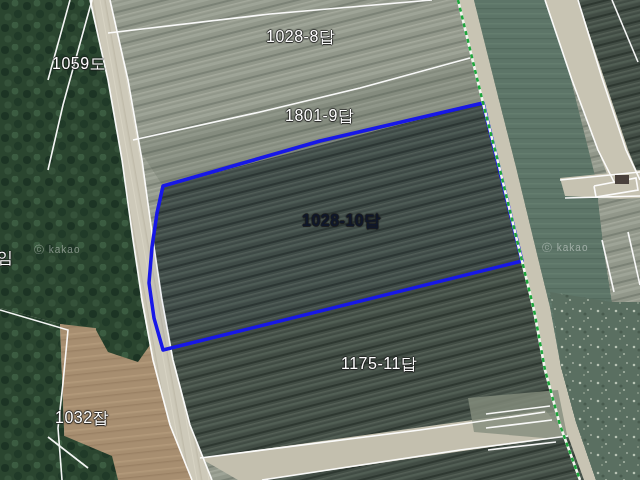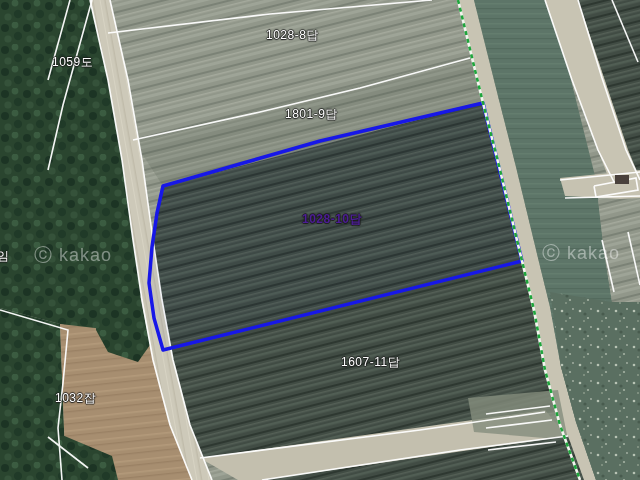--- a/index.html
+++ b/index.html
@@ -2,28 +2,28 @@
 <html><head>
 <meta charset="utf-8">
 <style>
   html,body{margin:0;padding:0;background:#222;}
   .map-stage{
     position:relative;width:640px;height:480px;overflow:hidden;
     font-family:"Liberation Sans", sans-serif;cursor:grab;background:#8f9589;
   }
   .map-stage svg{position:absolute;left:0;top:0;}
   .parcel-label{
-    position:absolute;font-size:12px;color:#ffffff;white-space:nowrap;letter-spacing:.5px;
+    position:absolute;font-size:16px;color:#ffffff;white-space:nowrap;letter-spacing:.5px;
     text-shadow:0 1px 1px rgba(25,25,25,.95),1px 0 1px rgba(25,25,25,.75),
                 -1px 0 1px rgba(25,25,25,.75),0 -1px 1px rgba(25,25,25,.75);
     pointer-events:none;
   }
-  .parcel-label.selected{color:#4c1d95;font-weight:bold;}
+  .parcel-label.selected{color:#0f172a;font-weight:bold;}
   .watermark{
-    position:absolute;font-size:18px;color:rgba(255,255,255,.42);letter-spacing:1px;
+    position:absolute;font-size:10px;color:rgba(255,255,255,.42);letter-spacing:1px;
     pointer-events:none;white-space:nowrap;
   }
 </style>
 </head>
 <body>
 
 <div class="map-stage">
   <svg width="640" height="480" viewBox="0 0 640 480">
     <defs>
       <pattern id="plowLight" width="16" height="16" patternUnits="userSpaceOnUse" patternTransform="rotate(-14)">
@@ -132,20 +132,20 @@
 
     <g fill="none">
       <path d="M458,0 L483,103 L500,170 L522,261 L534,310 L545,370 L560,425 L580,480" stroke="#f2f6ee" stroke-width="2.6"></path>
       <path d="M458,0 L483,103 L500,170 L522,261 L534,310 L545,370 L560,425 L580,480" stroke="#1fa53c" stroke-width="2.6" stroke-dasharray="4 4"></path>
     </g>
   </svg>
 
   <div class="parcel-label" style="left:266px;top:27px">1028-8답</div>
   <div class="parcel-label" style="left:285px;top:106px">1801-9답</div>
   <div class="parcel-label selected" style="left:302px;top:211px">1028-10답</div>
-  <div class="parcel-label" style="left:341px;top:354px">1607-11답</div>
+  <div class="parcel-label" style="left:341px;top:354px">1175-11답</div>
   <div class="parcel-label" style="left:52px;top:54px">1059도</div>
-  <div class="parcel-label" style="left:55px;top:390px">1032잡</div>
+  <div class="parcel-label" style="left:55px;top:408px">1032잡</div>
   <div class="parcel-label" style="left:-3px;top:248px">임</div>
 
   <div class="watermark" style="left:34px;top:243px">ⓒ kakao</div>
   <div class="watermark" style="left:542px;top:241px">ⓒ kakao</div>
 </div>
 
 </body></html>

